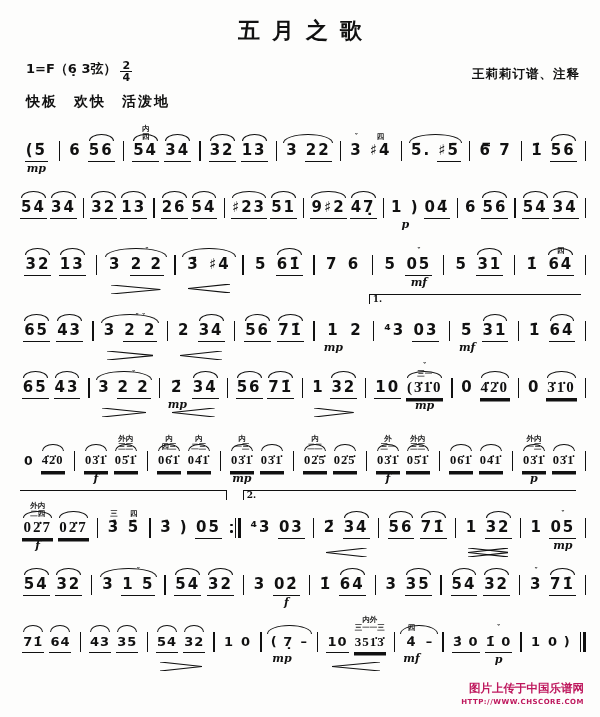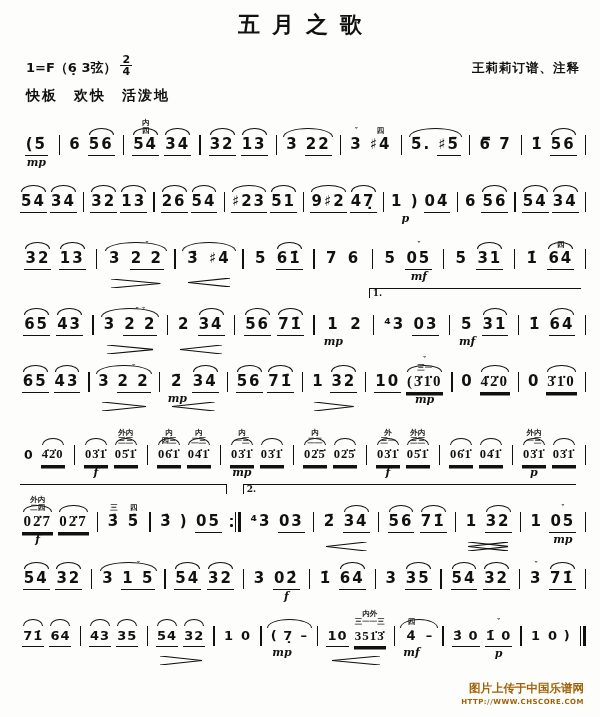--- a/index.html
+++ b/index.html
@@ -3,25 +3,25 @@
 <meta charset="utf-8">
 <style>
   html,body{margin:0;padding:0;background:#e9e9e9;}
   .page{
     width:600px;height:717px;margin:0 auto;background:#fdfdfc;color:#111;
     box-sizing:border-box;padding:8px 14px 4px 14px;position:relative;
     font-family:"DejaVu Sans",sans-serif;overflow:hidden;
   }
   .title{
     text-align:center;font-size:22px;font-weight:bold;letter-spacing:12px;
-    padding-left:12px;margin-top:2px;font-family:"DejaVu Serif",serif;
+    padding-left:12px;margin-top:8px;font-family:"DejaVu Serif",serif;
   }
   .hdr{display:flex;justify-content:space-between;align-items:flex-start;margin-top:14px;}
   .hleft{padding-left:12px;}
-  .keyrow{font-size:13px;font-weight:bold;display:flex;align-items:flex-end;gap:4px;}
+  .keyrow{font-size:13px;font-weight:bold;display:flex;align-items:flex-start;gap:4px;}
   .frac{display:inline-flex;flex-direction:column;align-items:center;font-size:11px;line-height:11px;font-weight:bold;}
   .frac .den{border-top:1.2px solid #111;padding:0 2px;}
   .tempo{font-size:14px;font-weight:bold;margin-top:10px;letter-spacing:2px;}
   .hright{text-align:right;padding-right:6px;}
   .composer{font-size:13px;font-weight:bold;letter-spacing:9px;}
   .arranger{font-size:12.5px;font-weight:bold;margin-top:6px;letter-spacing:1px;}
   #score{margin-top:10px;}
   .mline{position:relative;margin-bottom:2px;}
   .mrow{display:flex;align-items:flex-start;justify-content:space-between;width:100%;}
   .measure{position:relative;display:flex;align-items:flex-start;justify-content:space-evenly;
@@ -1179,17 +1179,17 @@
             </div>
           </div>
           <div class="bar2">
             <div class="thin"></div>
             <div class="thick"></div>
           </div>
         </div>
       </div>
     </div>
 
-  <div class="footer" style="color: #a16207;">
+  <div class="footer" style="color: #be185d;">
     <div>图片上传于中国乐谱网</div>
     <div class="url">HTTP://WWW.CHSCORE.COM</div>
   </div>
 </div>
 
 </body></html>

